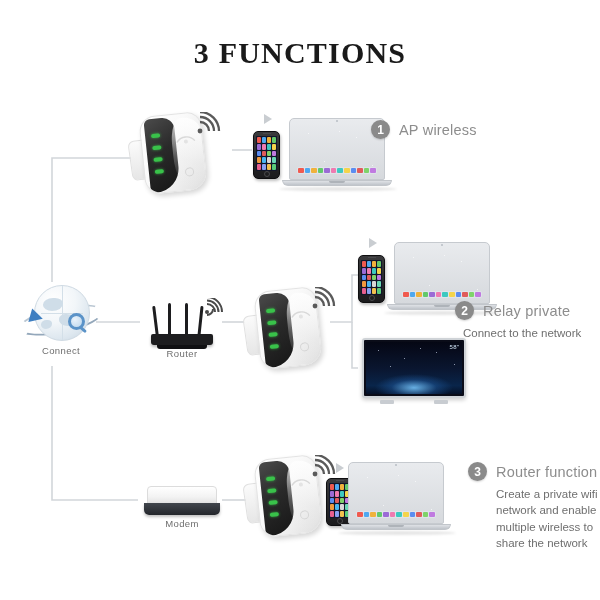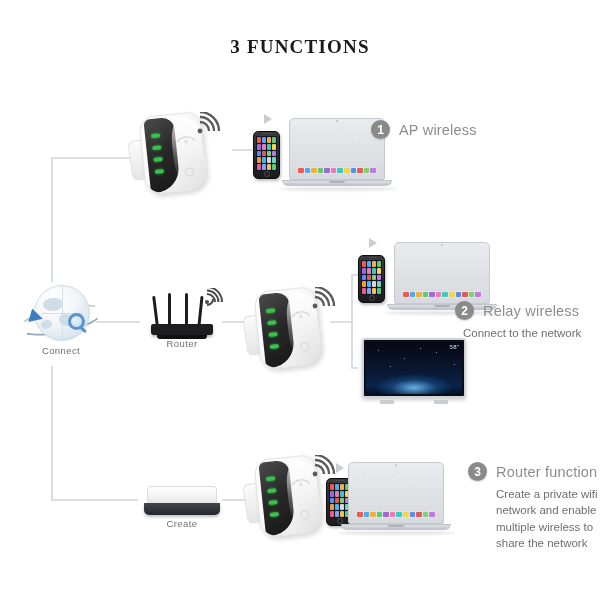--- a/index.html
+++ b/index.html
@@ -7,21 +7,21 @@
     width:600px;height:600px;background:#ffffff;
     font-family:"Liberation Sans", sans-serif;
     overflow:hidden;position:relative;
   }
   #stage{position:relative;width:600px;height:600px;}
 
   
   .title{
     position:absolute;left:0;top:36px;width:600px;text-align:center;
     font-family:"Liberation Serif", serif;
-    font-size:19px;font-weight:700;letter-spacing:1.2px;color:#1a1a1a;
+    font-size:30px;font-weight:700;letter-spacing:1.2px;color:#1a1a1a;
   }
 
   
   .lines{position:absolute;left:0;top:0;width:600px;height:600px;}
 
   
   .node{position:absolute;}
 
   
   .globe-wrap{left:18px;top:283px;width:86px;height:80px;}
@@ -41,21 +41,21 @@
     border-top:7px solid transparent;border-bottom:7px solid transparent;border-left:13px solid #3f7fc1;
     transform:rotate(16deg);}
   .magnifier{position:absolute;left:50px;top:30px;width:17px;height:17px;border-radius:50%;
     border:3px solid #5b93c8;box-sizing:border-box;
     background:radial-gradient(circle at 35% 32%, #eaf3fb 0%, #bcd6ec 100%);}
   .magnifier:after{content:"";position:absolute;right:-5px;bottom:-4px;width:8px;height:3px;
     background:#5b93c8;transform:rotate(40deg);border-radius:2px;}
   .caption{position:absolute;width:100%;text-align:center;font-size:9.5px;color:#6e6e6e;letter-spacing:.4px;}
 
   
-  .router-wrap{left:139px;top:288px;width:86px;height:72px;}
+  .router-wrap{left:139px;top:298px;width:86px;height:72px;}
   .router-body{position:absolute;left:12px;top:36px;width:62px;height:11px;background:#1d1d1f;
     border-radius:2px 2px 3px 3px;box-shadow:0 2px 3px rgba(0,0,0,.28);}
   .router-body:after{content:"";position:absolute;left:6px;right:6px;bottom:-4px;height:4px;
     background:#101012;border-radius:0 0 3px 3px;}
   .ant{position:absolute;width:3px;background:#1d1d1f;border-radius:2px;}
   .a1{left:15px;top:8px;height:30px;transform:rotate(-7deg);}
   .a2{left:29px;top:5px;height:33px;}
   .a3{left:46px;top:5px;height:33px;}
   .a4{left:60px;top:8px;height:30px;transform:rotate(6deg);}
   .router-wifi{position:absolute;right:-2px;top:0px;}
@@ -203,21 +203,21 @@
       <path d="M4,6 a8,8 0 0 1 8,8" fill="none" stroke="#4a4a4a" stroke-width="2"></path>
       <path d="M4,2.5 a11.5,11.5 0 0 1 11.5,11.5" fill="none" stroke="#4a4a4a" stroke-width="2"></path>
       <path d="M4,-1 a15,15 0 0 1 15,15" fill="none" stroke="#4a4a4a" stroke-width="2"></path>
     </svg>
     <div class="caption" style="top:50px">Router</div>
   </div>
 
   <div class="node modem-wrap">
     <div class="modem-top"></div>
     <div class="modem-base"></div>
-    <div class="caption" style="top:38px">Create</div>
+    <div class="caption" style="top:38px">Modem</div>
   </div>
 
   <div class="node rep" style="left:128px;top:106px">
     <div class="plug"></div>
     <div class="shell">
       <div class="panel"></div>
       <div class="gloss"></div>
       <div class="led d1"></div>
         <div class="led d2"></div>
         <div class="led d3"></div>
@@ -472,21 +472,21 @@
   <div class="fn" style="left:371px;top:120px;width:215px">
     <div class="hd">
       <div class="num">1</div>
       <div class="ttl">AP wireless</div>
     </div>
   </div>
 
   <div class="fn" style="left:455px;top:301px;width:145px">
     <div class="hd">
       <div class="num">2</div>
-      <div class="ttl">Relay wireless</div>
+      <div class="ttl">Relay private</div>
     </div>
     <div class="desc" style="margin-left:8px">Connect to the network</div>
   </div>
 
   <div class="fn" style="left:468px;top:462px;width:132px">
     <div class="hd">
       <div class="num">3</div>
       <div class="ttl">Router function</div>
     </div>
     <div class="desc" style="margin-left:28px">Create a private wifi network and enable multiple wireless to share the network</div>

